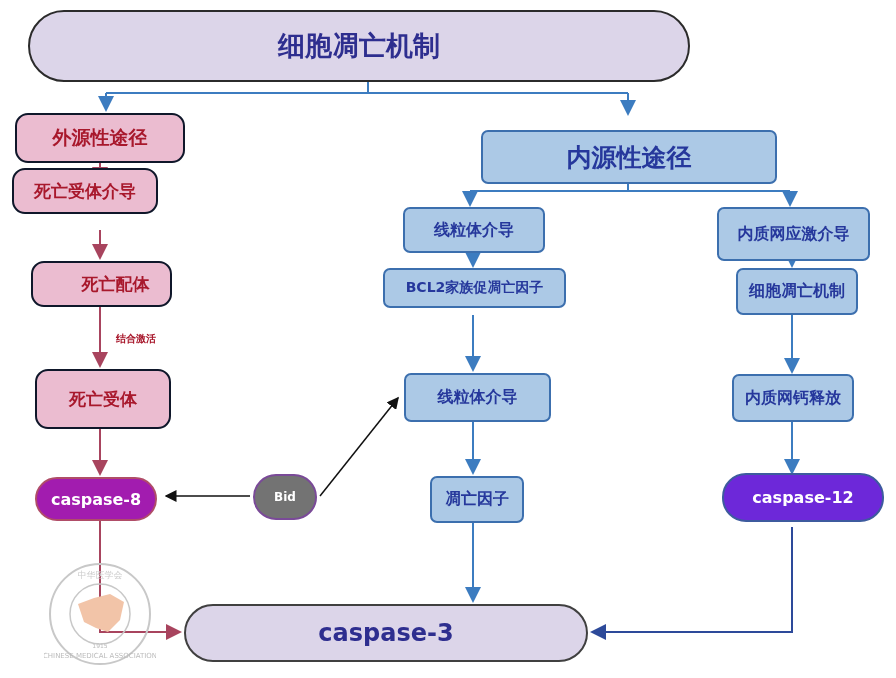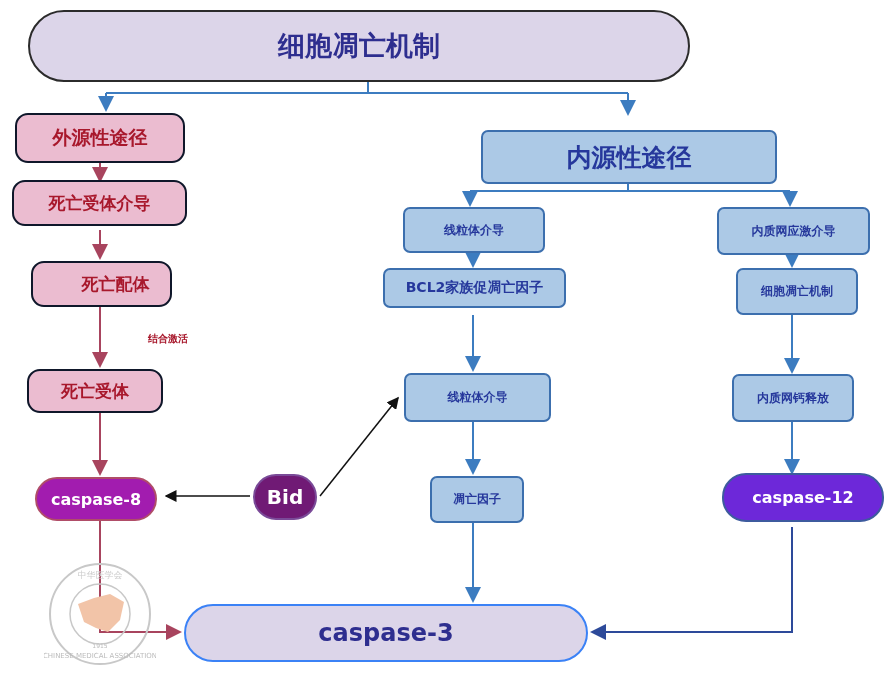--- a/index.html
+++ b/index.html
@@ -3,27 +3,27 @@
 <meta charset="utf-8">
 <style>
   html, body { margin: 0; padding: 0; background: #ffffff; }
   body { width: 896px; height: 678px; position: relative; overflow: hidden;
          font-family: "DejaVu Sans", "Liberation Sans", sans-serif; }
   .node { position: absolute; box-sizing: border-box; display: flex; align-items: center;
           justify-content: center; font-weight: bold; white-space: nowrap; }
   .title { left: 28px; top: 10px; width: 662px; height: 72px; border-radius: 36px;
            background: #dcd5e9; border: 2px solid #2b2b2b; color: #2e2e8f; font-size: 27px; }
   .pink { background: #ebbcd0; border: 2px solid #0f172a; border-radius: 13px; color: #a8182c; font-size: 17px; }
-  .blue { background: #acc9e6; border: 2px solid #3c6fae; border-radius: 7px; color: #26389c; font-size: 12px; }
+  .blue { background: #acc9e6; border: 2px solid #3c6fae; border-radius: 7px; color: #26389c; font-size: 16px; }
   .pill-pink { background: #a21caf; border: 2px solid #b04d68; border-radius: 24px; color: #fff; font-size: 16px; }
-  .pill-purple { background: #701a75; border: 2px solid #7a4a98; border-radius: 24px; color: #fff; font-size: 20px; }
+  .pill-purple { background: #737373; border: 2px solid #7a4a98; border-radius: 24px; color: #fff; font-size: 12px; }
   .pill-blue { background: #6d28d9; border: 2px solid #3d5b9e; border-radius: 24px; color: #fff; font-size: 16px; }
   .final { left: 184px; top: 604px; width: 404px; height: 58px; border-radius: 29px;
-           background: #dcd5e9; border: 2px solid #3b82f6; color: #2e2e8f; font-size: 24px; }
-  .edge-label { position: absolute; left: 116px; top: 332px; font-size: 10px; font-weight: bold; color: #a8182c; margin-left: 32px; }
+           background: #dcd5e9; border: 2px solid #404040; color: #2e2e8f; font-size: 24px; }
+  .edge-label { position: absolute; left: 116px; top: 332px; font-size: 10px; font-weight: bold; color: #a8182c; }
   svg.edges { position: absolute; left: 0; top: 0; }
   .watermark { position: absolute; left: 44px; top: 558px; width: 112px; height: 112px; }
 </style>
 </head>
 <body>
 
 <svg class="edges" width="896" height="678">
   <defs>
     <marker id="ab" markerWidth="8" markerHeight="8" refX="7" refY="4" orient="auto">
         <path d="M0,0 L8,4 L0,8 Z" fill="#3c7cc0"></path>
@@ -72,31 +72,31 @@
   <circle cx="56" cy="56" r="30" fill="none" stroke="#c8c8c8" stroke-width="1.5"></circle>
   <path d="M34,46 L50,40 L66,36 L80,44 L76,62 L64,74 L52,70 L40,64 Z" fill="#f2c4a8"></path>
   <text x="56" y="100" font-size="7" fill="#bbb" text-anchor="middle">CHINESE MEDICAL ASSOCIATION</text>
   <text x="56" y="90" font-size="6" fill="#bbb" text-anchor="middle">1915</text>
   <text x="56" y="20" font-size="9" fill="#ccc" text-anchor="middle">中华医学会</text>
 </svg>
 
 <div class="node title">细胞凋亡机制</div>
 
 <div class="node pink" style="left:15px;top:113px;width:170px;height:50px;font-size:19px;">外源性途径</div>
-<div class="node pink" style="left:12px;top:180px;width:175px;height:46px;">死亡受体介导</div>
+<div class="node pink" style="left:12px;top:168px;width:146px;height:46px;">死亡受体介导</div>
 <div class="node pink" style="left:31px;top:261px;width:141px;height:46px;padding-left:28px;">死亡配体</div>
 <div class="edge-label">结合激活</div>
-<div class="node pink" style="left:27px;top:369px;width:136px;height:44px;">死亡受体</div>
+<div class="node pink" style="left:35px;top:369px;width:136px;height:60px;">死亡受体</div>
 <div class="node pill-pink" style="left:35px;top:477px;width:122px;height:44px;">caspase-8</div>
 <div class="node pill-purple" style="left:253px;top:474px;width:64px;height:46px;">Bid</div>
 
 <div class="node blue" style="left:481px;top:130px;width:296px;height:54px;font-size:25px;">内源性途径</div>
 <div class="node blue" style="left:403px;top:207px;width:142px;height:46px;">线粒体介导</div>
 <div class="node blue" style="left:383px;top:268px;width:183px;height:40px;font-size:14px;">BCL2家族促凋亡因子</div>
 <div class="node blue" style="left:404px;top:373px;width:147px;height:49px;">线粒体介导</div>
 <div class="node blue" style="left:430px;top:476px;width:94px;height:47px;">凋亡因子</div>
 
-<div class="node blue" style="left:717px;top:207px;width:153px;height:48px;">内质网应激介导</div>
+<div class="node blue" style="left:717px;top:207px;width:153px;height:54px;">内质网应激介导</div>
 <div class="node blue" style="left:736px;top:268px;width:122px;height:47px;">细胞凋亡机制</div>
 <div class="node blue" style="left:732px;top:374px;width:122px;height:48px;">内质网钙释放</div>
 <div class="node pill-blue" style="left:722px;top:473px;width:162px;height:49px;">caspase-12</div>
 
 <div class="node final">caspase-3</div>
 
 </body></html>

